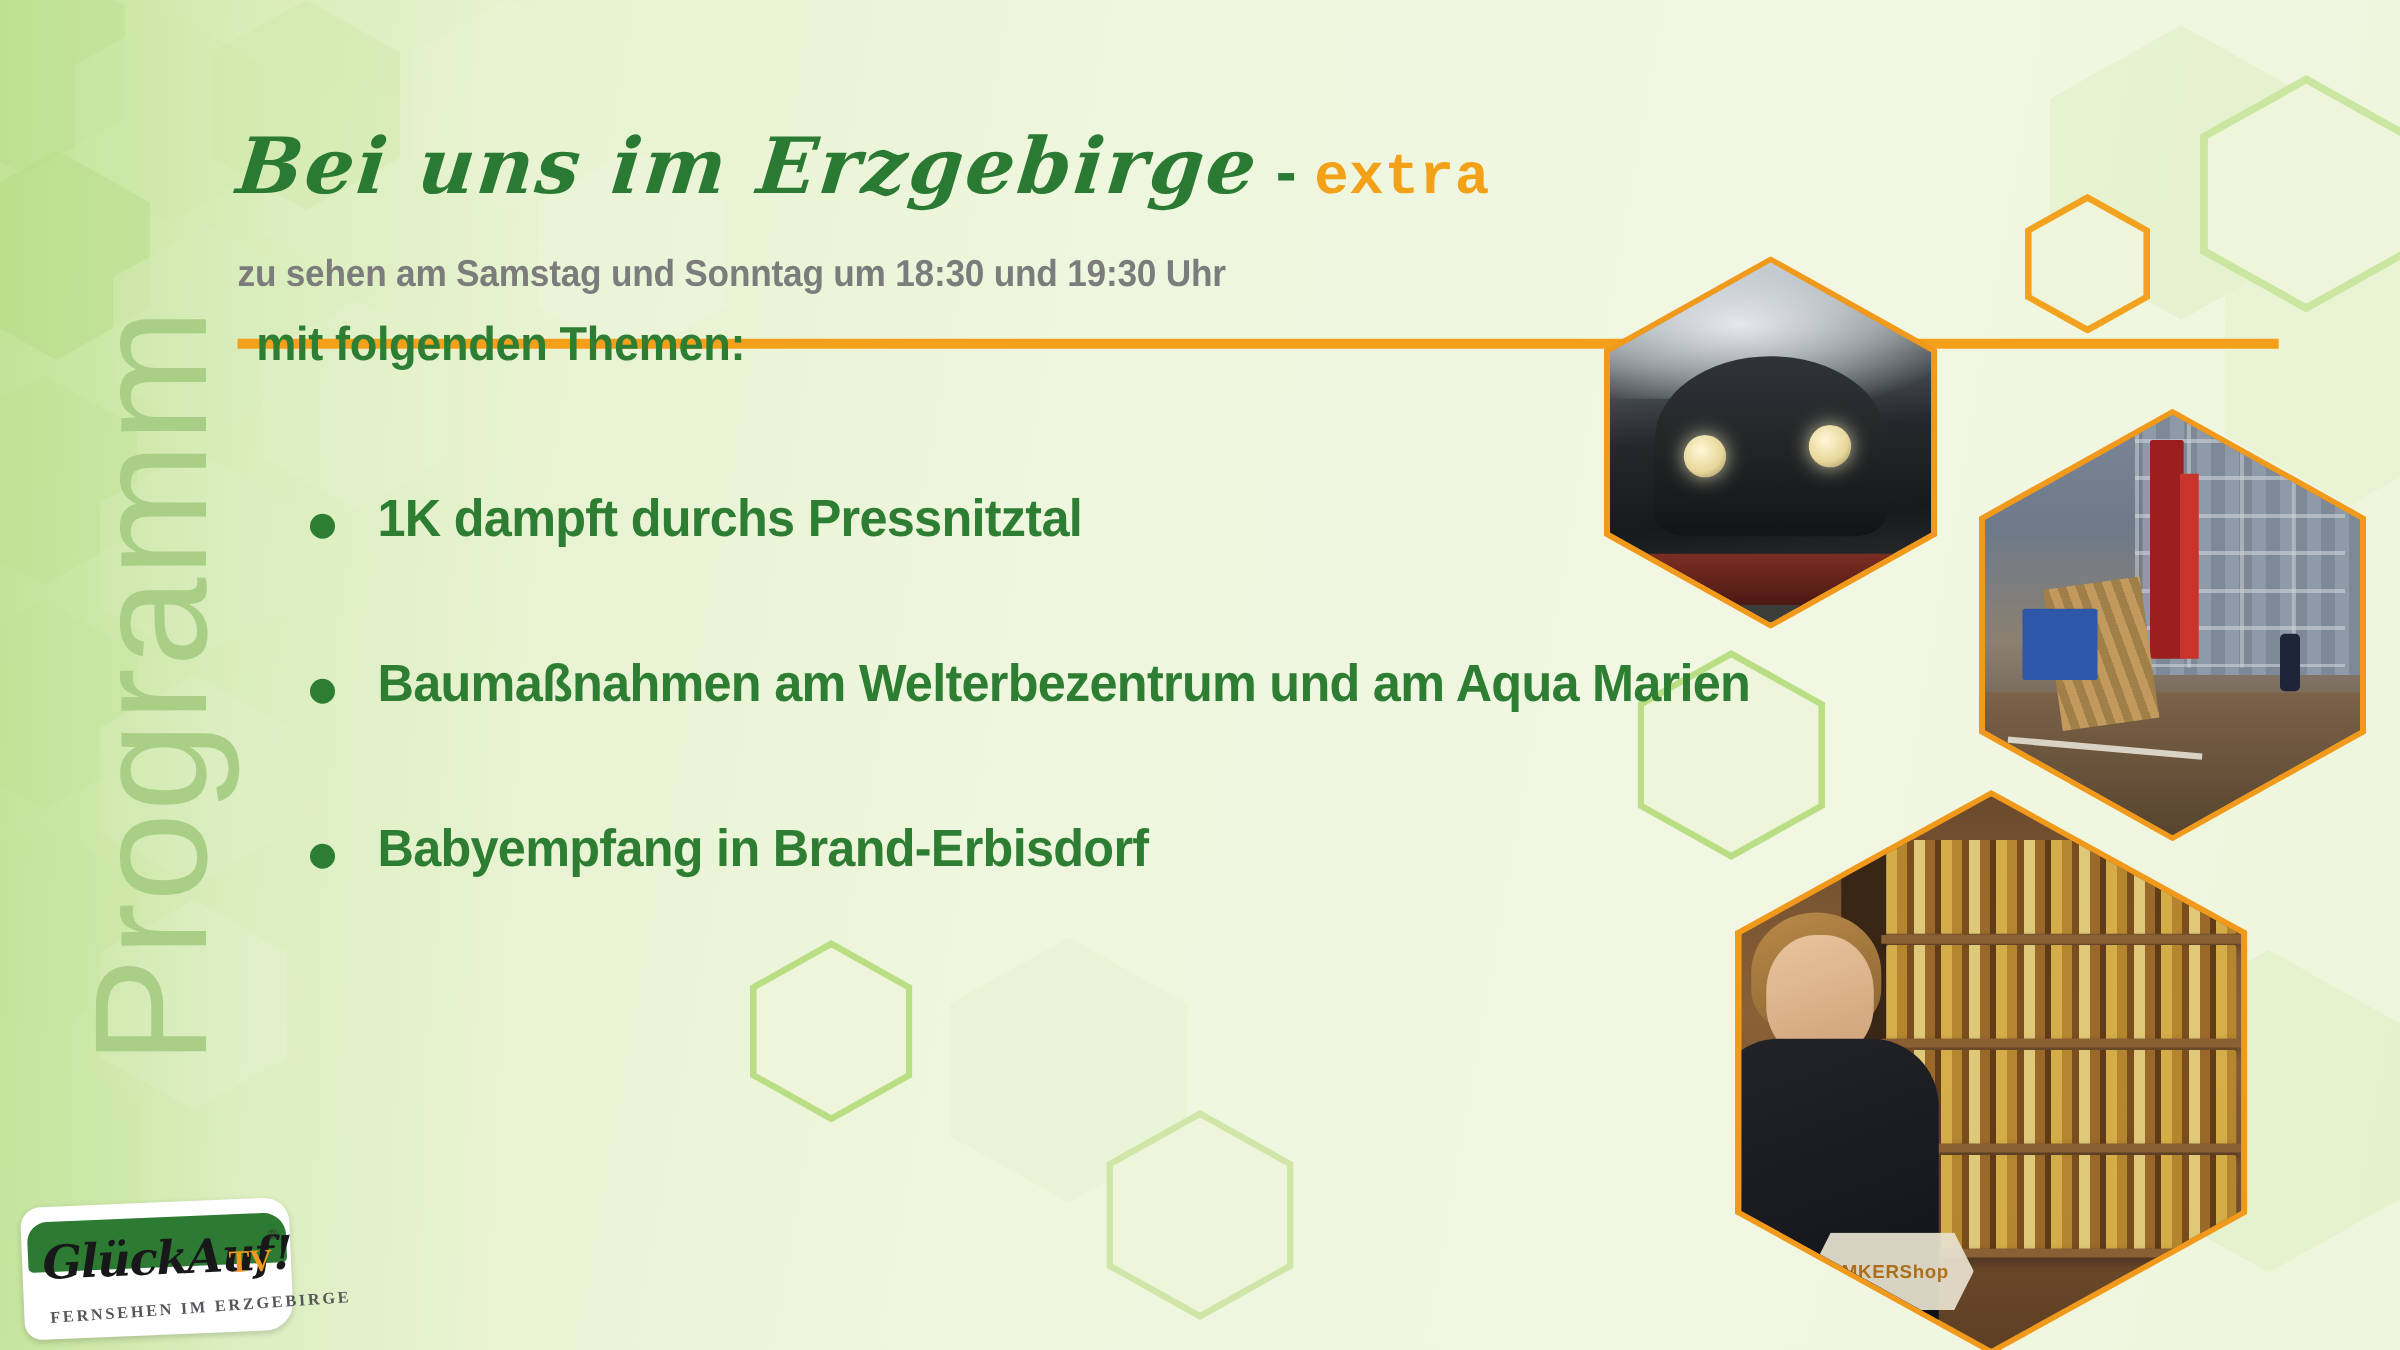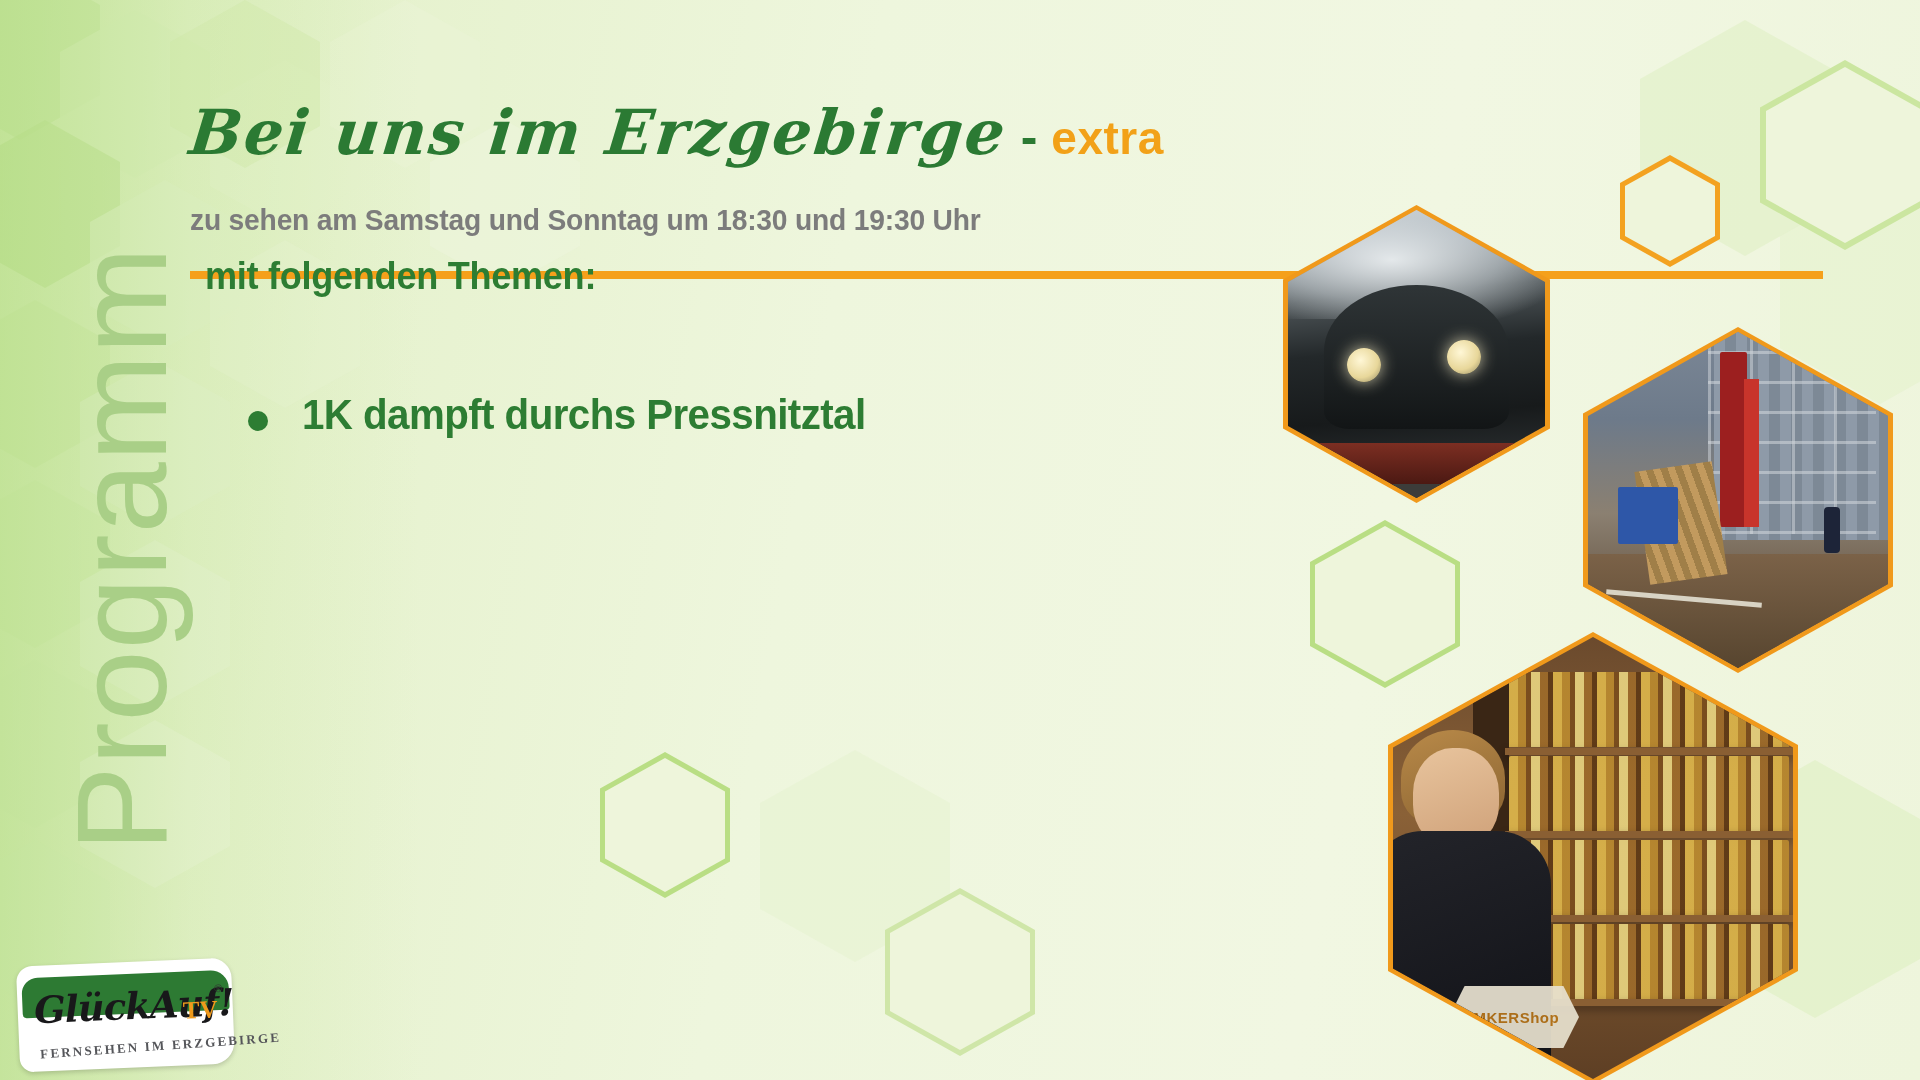--- a/index.html
+++ b/index.html
@@ -34,21 +34,21 @@
 
   
   .head{position:absolute;left:190px;top:96px;}
   .title-row{display:flex;align-items:baseline;white-space:nowrap;}
   .title-script{
     font-family:"DejaVu Serif",serif;font-style:italic;font-weight:700;
     font-size:62px;color:#2b7a33;letter-spacing:2px;
     transform:skewX(-6deg);
   }
   .title-dash{font-size:50px;color:#2b7a33;font-weight:700;margin:0 14px;}
-  .title-extra{font-family:Liberation Sans, sans-serif;font-weight:700;
+  .title-extra{font-family:Liberation Mono, monospace;font-weight:700;
     font-size:46px;color:#f2a118;letter-spacing:.5px;}
 
   .rule{position:absolute;left:0;top:175px;width:1633px;height:8px;background:#f5a01b;}
 
   .subtitle{position:absolute;left:190px;top:203px;
     font-size:30px;font-weight:700;color:#7c7c7c;
     letter-spacing:-.2px;white-space:nowrap;
     transform:scaleX(.94);transform-origin:left center;}
 
   .themen{position:absolute;left:205px;top:255px;
@@ -204,20 +204,28 @@
   </div>
 
   <div class="subtitle">zu sehen am Samstag und Sonntag um 18:30 und 19:30 Uhr</div>
   <div class="themen">mit folgenden Themen:</div>
 
   <div class="bullets">
     <div class="bullet">
       <span class="dot"></span>
       <span class="btxt">1K dampft durchs Pressnitztal</span>
     </div>
+    <div class="bullet">
+      <span class="dot"></span>
+      <span class="btxt">Baumaßnahmen am Welterbezentrum und am Aqua Marien</span>
+    </div>
+    <div class="bullet">
+      <span class="dot"></span>
+      <span class="btxt">Babyempfang in Brand-Erbisdorf</span>
+    </div>
   </div>
 
   <div class="photo" style="left:1283px;top:205px;width:267px;height:298px;">
     <div class="frm"></div>
     <div class="img loco">
       <div class="smoke"></div>
         <div class="boiler"></div>
       <div class="lamp l1"></div>
         <div class="lamp l2"></div>
       <div class="foot"></div>

